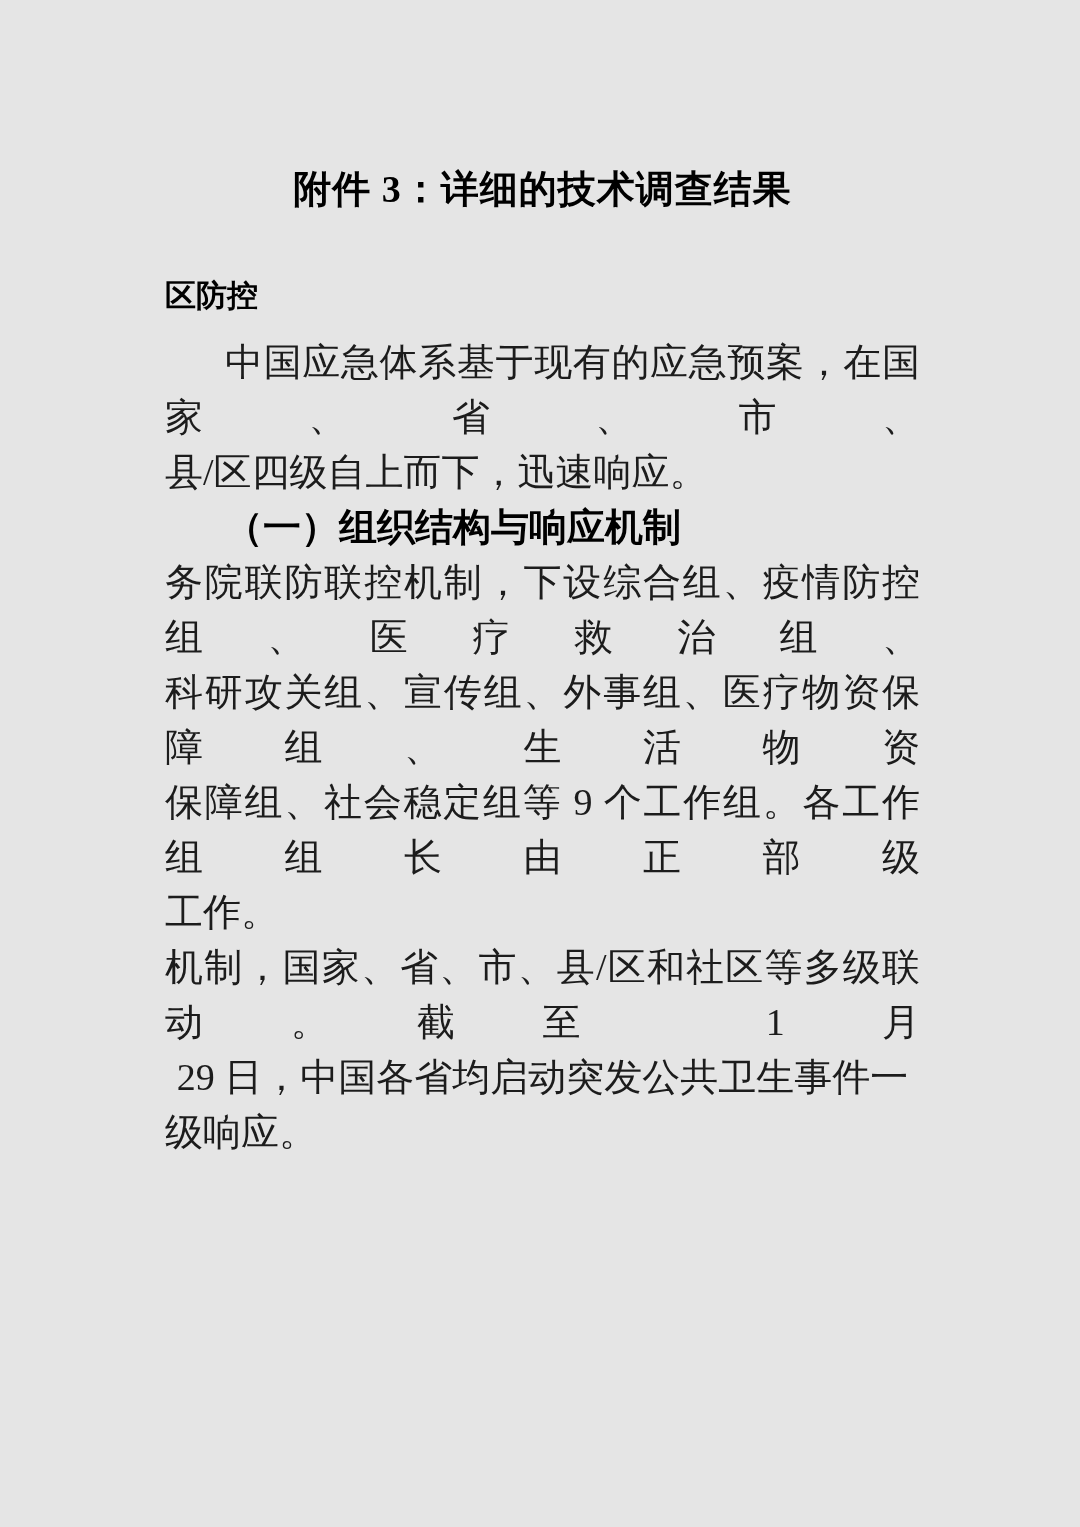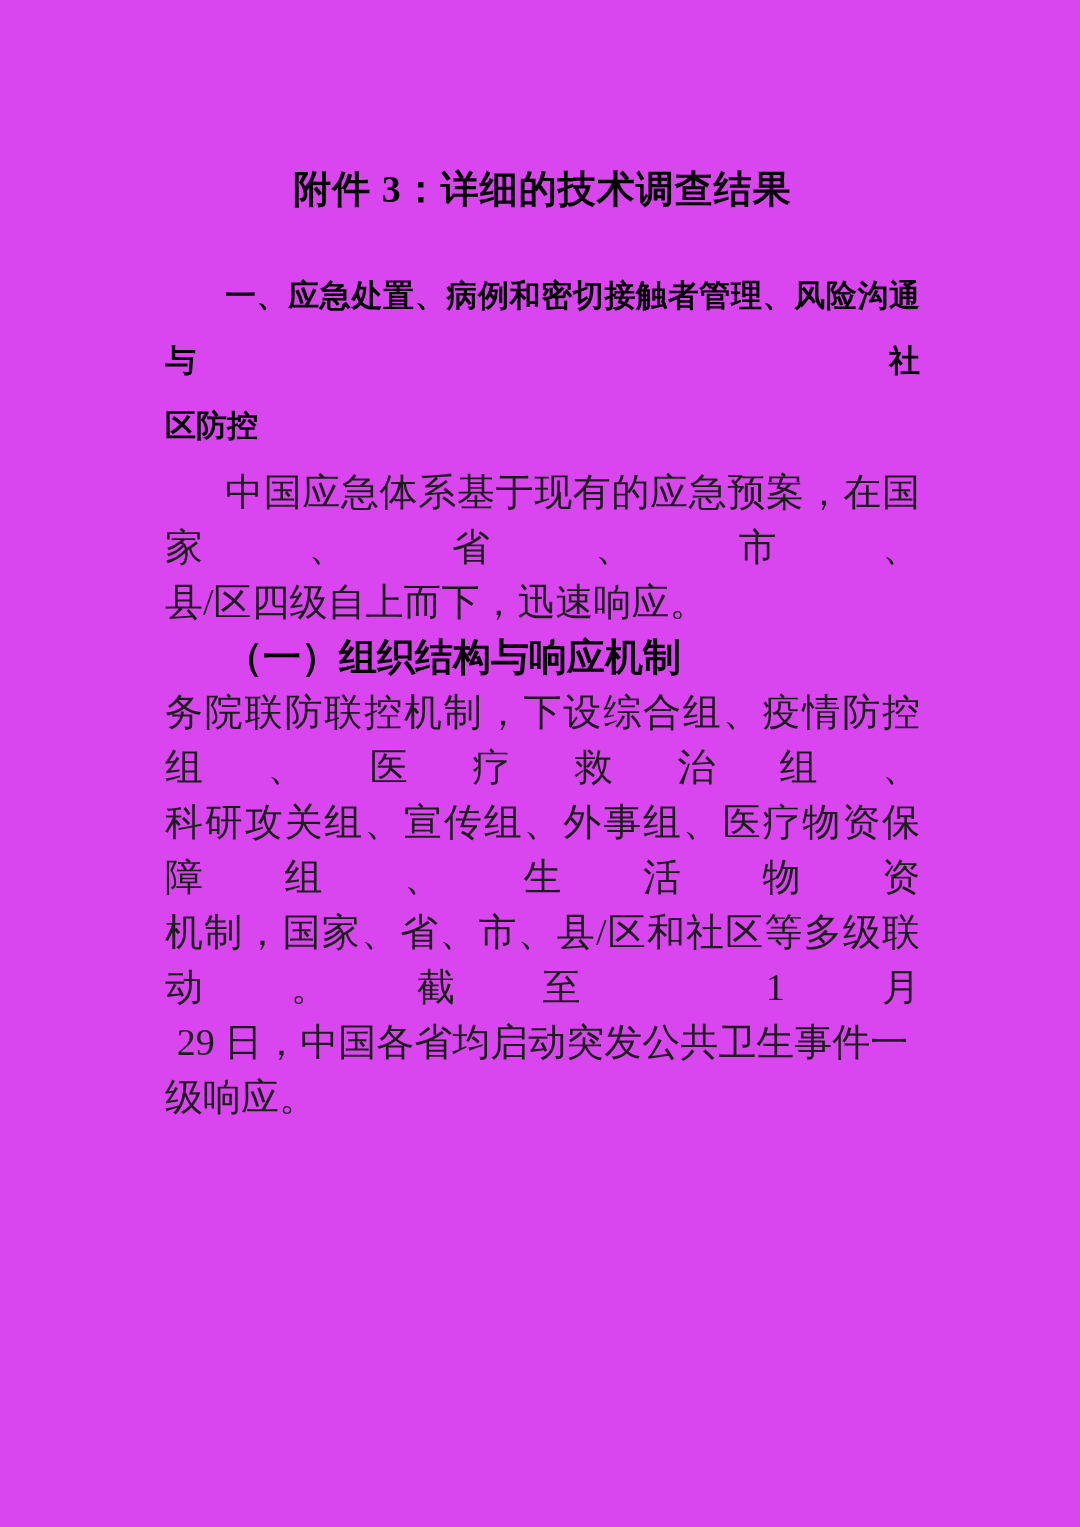--- a/index.html
+++ b/index.html
@@ -12,21 +12,21 @@
     height: 1527px;
     overflow: hidden;
     font-family: "Liberation Serif", "DejaVu Serif", serif;
     color: #1c1c1c;
   }
   .doc {
     box-sizing: border-box;
     width: 1080px;
     height: 1527px;
     padding: 165px 160px 0 165px;
-    background: #d946ef;
+    background: #e5e5e5;
   }
   .title {
     font-size: 38px;
     font-weight: bold;
     color: #000000;
     text-align: center;
     line-height: 48px;
     margin-bottom: 50px;
     letter-spacing: 1px;
   }
@@ -63,28 +63,29 @@
   .sp1 { margin-top: 14px; }
 </style>
 </head>
 <body>
 
 <div class="doc">
 
   <div class="title">附件 3：详细的技术调查结果</div>
 
   <div class="h1block">
-    <div class="h1 j ind">一、应急处置、病例和密切接触者管理、风险沟通与社</div>
     <div class="h1 l">区防控</div>
   </div>
 
   <div class="ln j ind">中国应急体系基于现有的应急预案，在国家、省、市、</div>
   <div class="ln l">县/区四级自上而下，迅速响应。</div>
 
   <div class="ln l ind sub">（一）组织结构与响应机制</div>
 
   <div class="ln j">务院联防联控机制，下设综合组、疫情防控组、医疗救治组、</div>
   <div class="ln j">科研攻关组、宣传组、外事组、医疗物资保障组、生活物资</div>
+  <div class="ln j">保障组、社会稳定组等 9 个工作组。各工作组组长由正部级</div>
+  <div class="ln l">工作。</div>
 
   <div class="ln j">机制，国家、省、市、县/区和社区等多级联动。截至 1 月</div>
   <div class="ln l">29 日，中国各省均启动突发公共卫生事件一级响应。</div>
 
 </div>
 
 </body></html>

